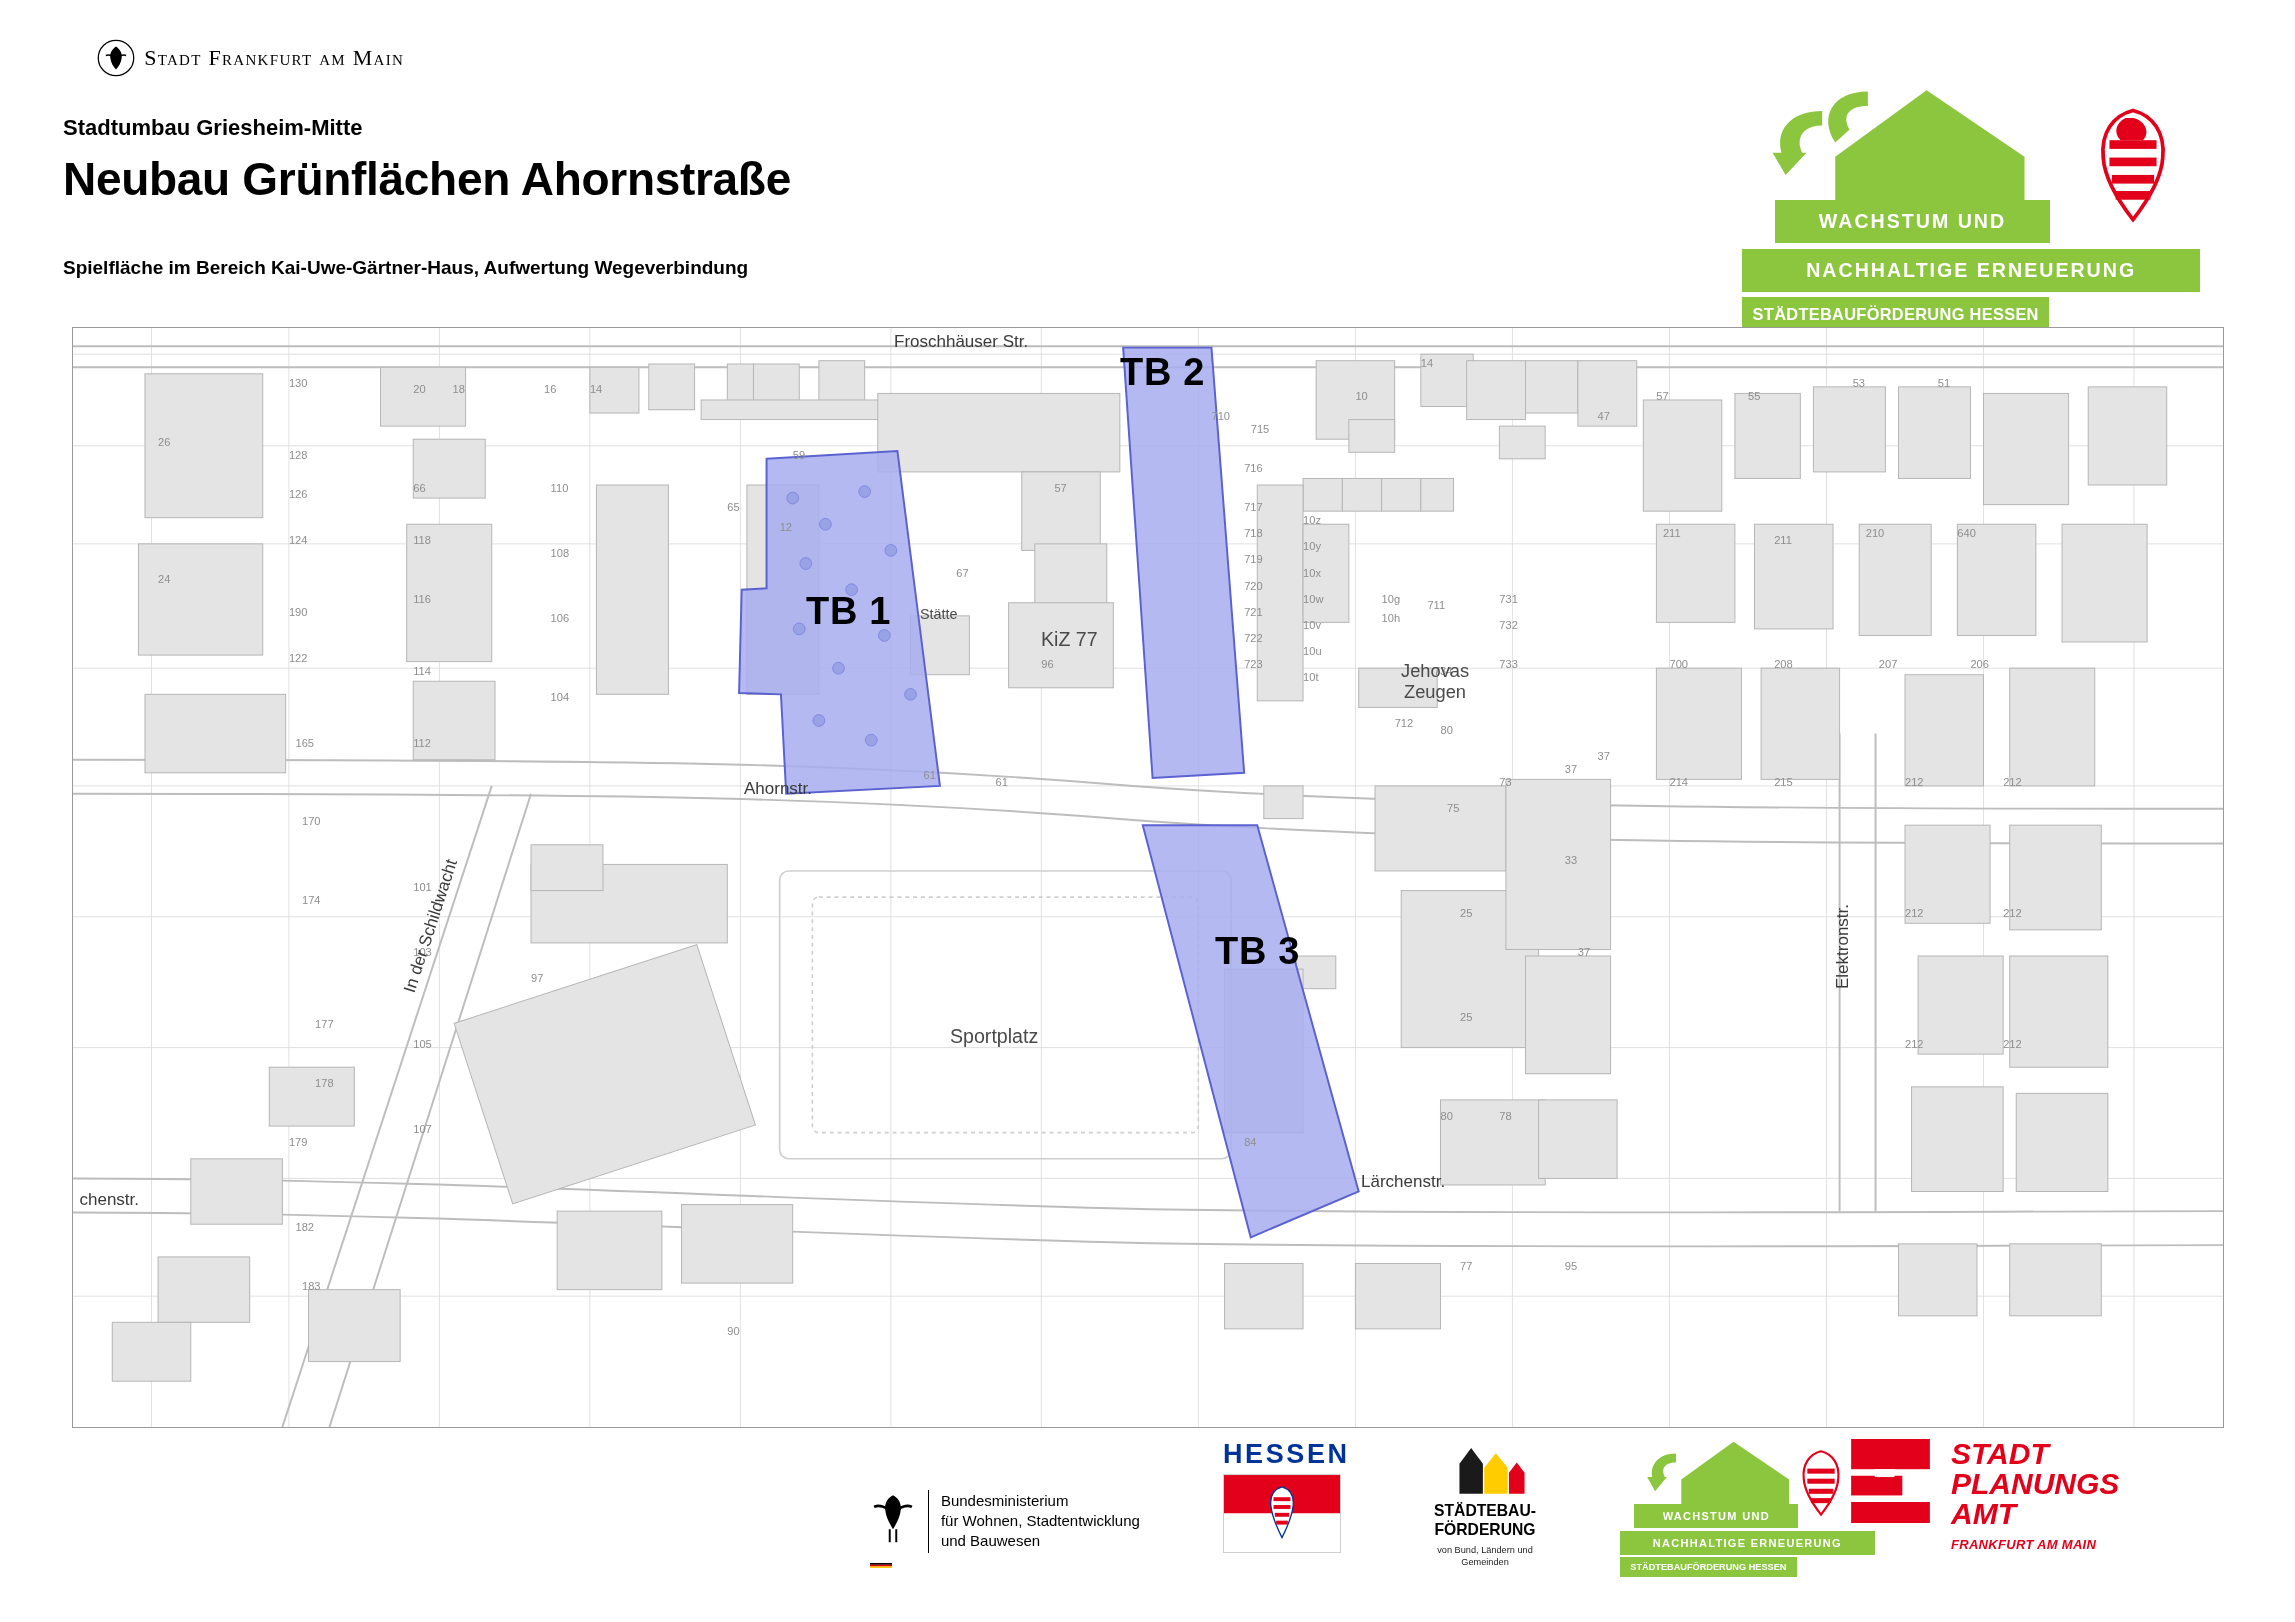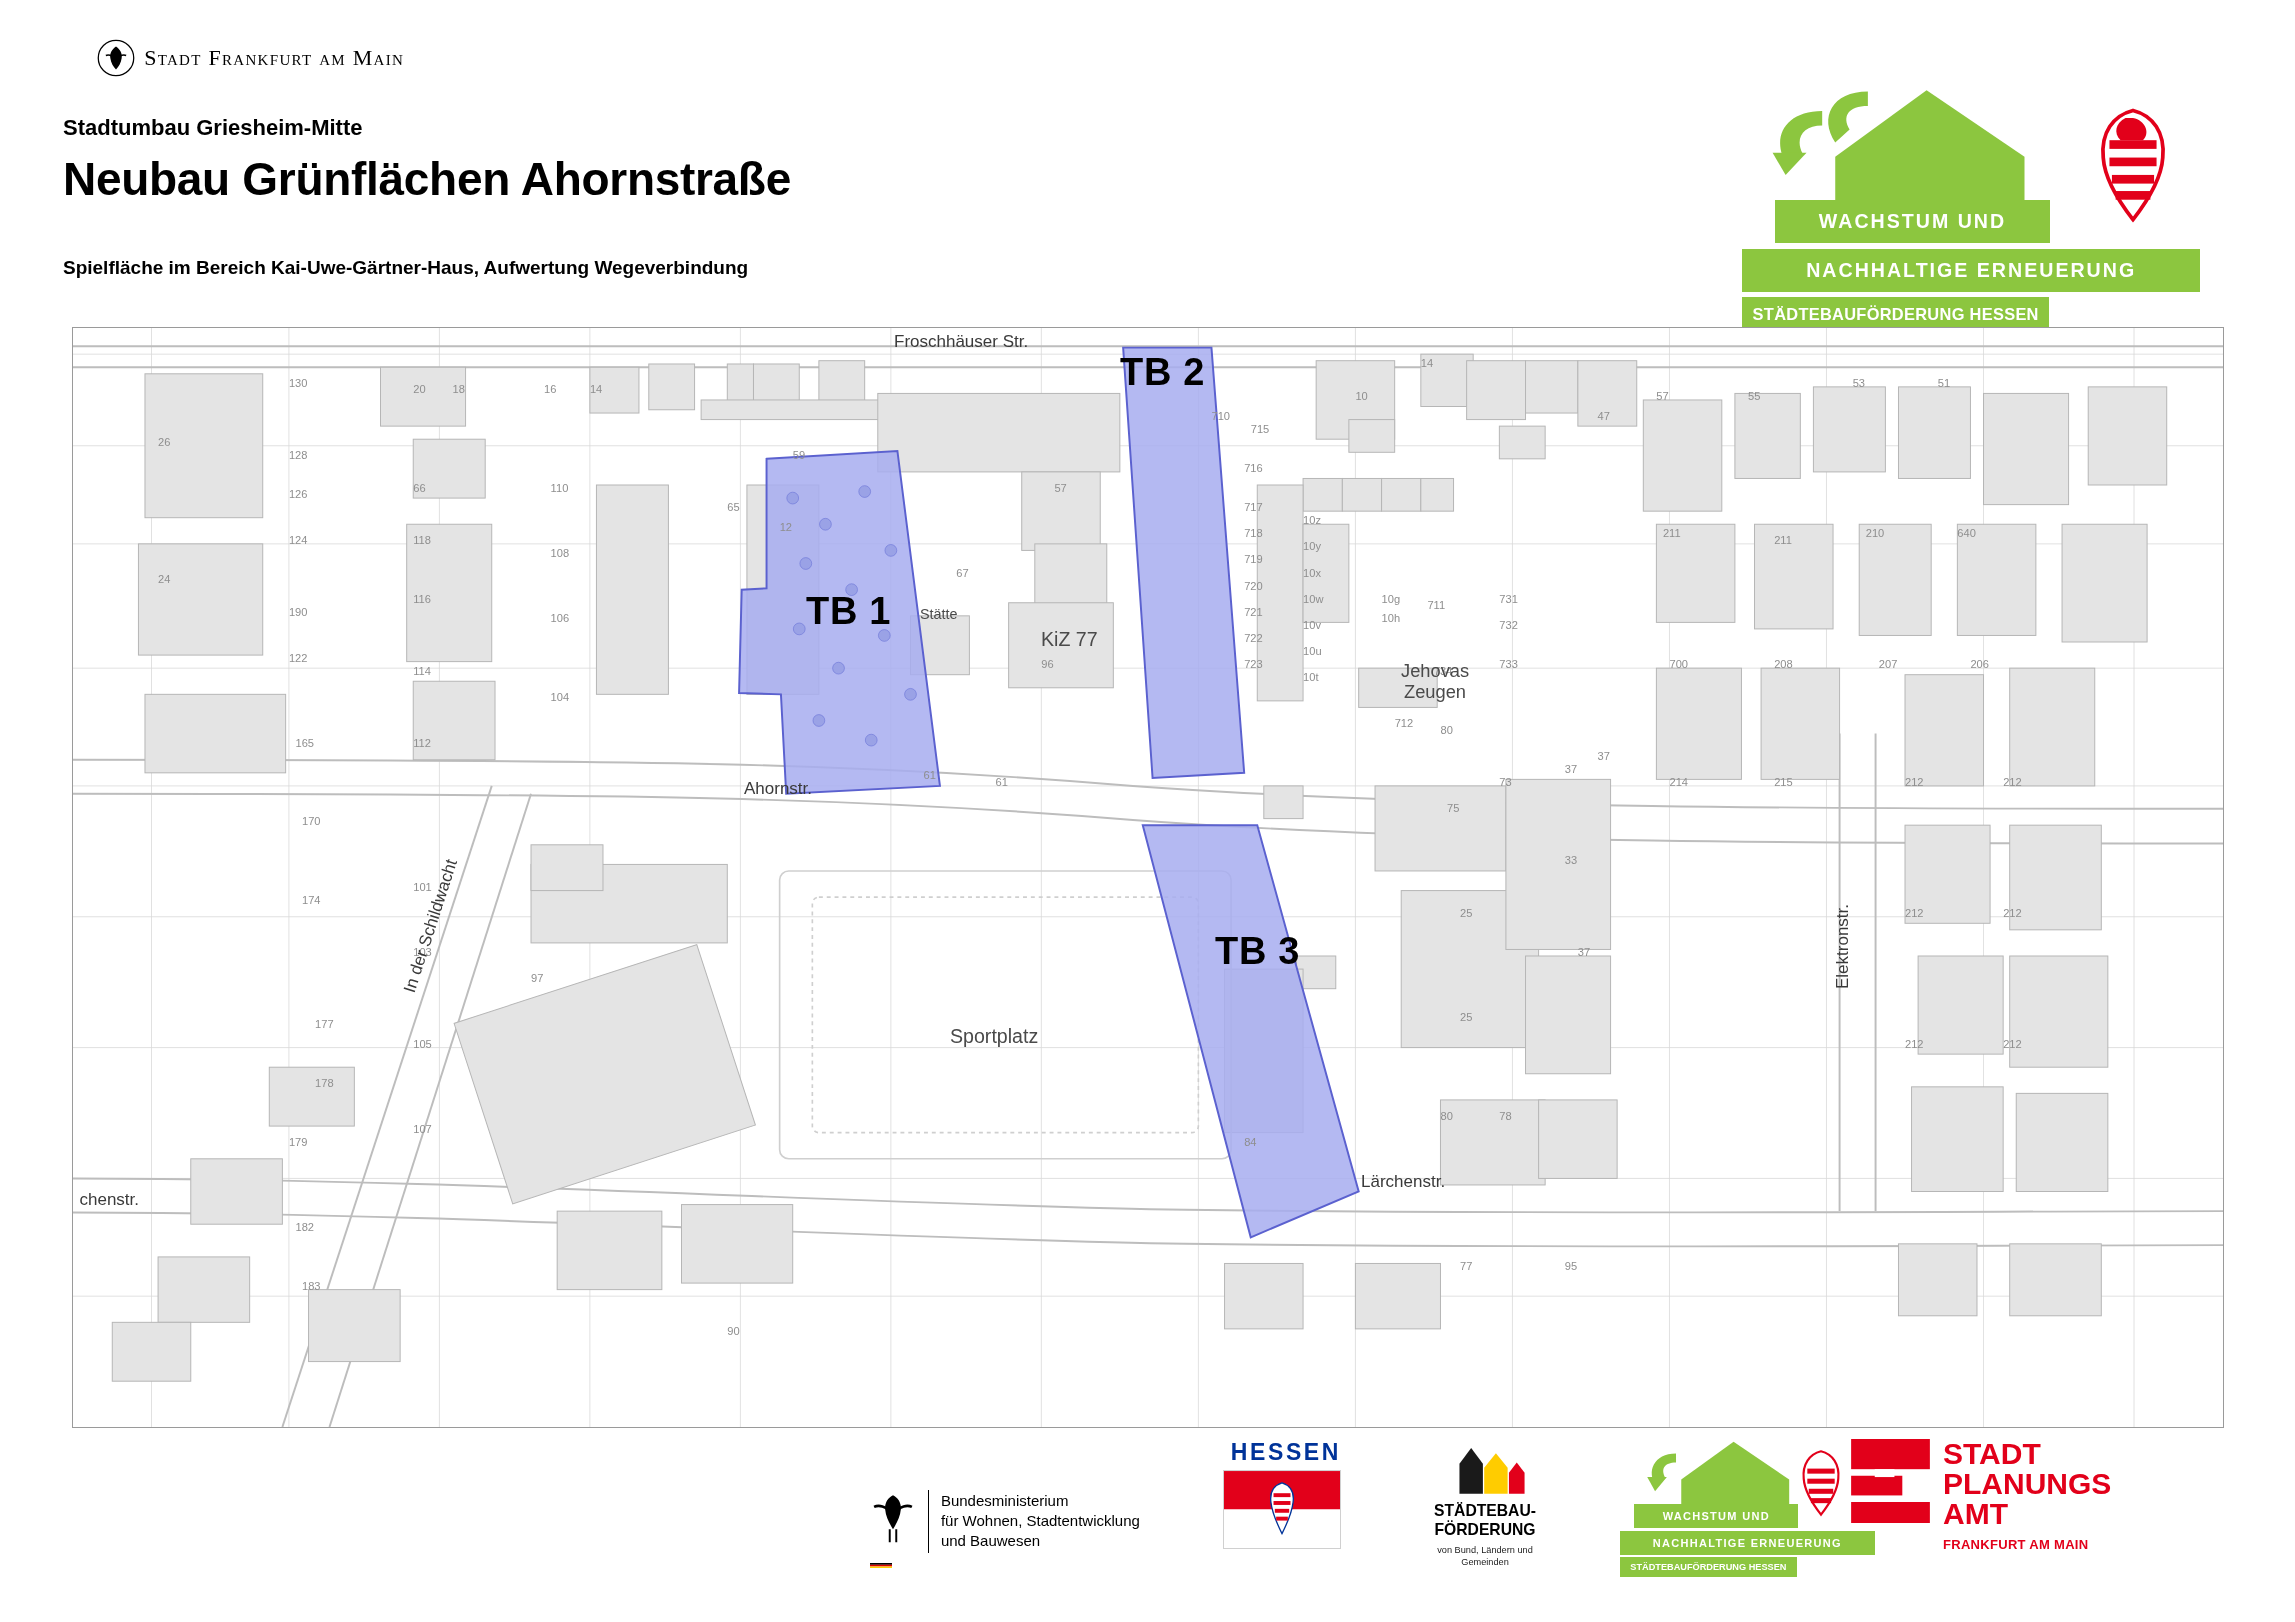--- a/index.html
+++ b/index.html
@@ -32,29 +32,29 @@
 
   
   #footer{position:absolute;left:0;top:1439px;width:2295px;height:183px;}
   .f-item{position:absolute;top:0;height:164px;}
   #f-bmwsb{left:870px;width:314px;display:flex;align-items:center;gap:11.8px;}
   #f-bmwsb .eagle{width:46px;height:60px;}
   #f-bmwsb .divider{width:1.3px;height:63px;background:#000;}
   #f-bmwsb .txt{font-size:15px;line-height:1.35;}
   #f-bmwsb .flag{position:absolute;left:0px;top:73px;width:22px;height:5.2px;}
   #f-hessen{left:1223px;width:118px;text-align:center;}
-  #f-hessen .hlabel{font-size:23px;font-weight:bold;letter-spacing:2.6px;color:#003399;text-align:right;}
+  #f-hessen .hlabel{font-size:27px;font-weight:bold;letter-spacing:2.6px;color:#003399;text-align:right;}
   #f-hessen .flagbox{margin-top:3.9px;width:116px;height:77px;border:0.7px solid #d0d0d0;}
   #f-staedtebau{left:1400px;width:170px;text-align:center;}
   #f-staedtebau .house{width:79px;height:56px;margin:0 auto;}
   #f-staedtebau .t1{font-size:15.7px;font-weight:bold;margin-top:5.2px;line-height:1.2;}
   #f-staedtebau .t2{font-size:9.2px;margin-top:5.2px;line-height:1.25;color:#222;}
   #f-wachstum{left:1616px;width:262px;}
   #f-wachstum .band{background:#8cc63f;color:#fff;font-weight:bold;display:flex;align-items:center;justify-content:center;}
-  #f-spa{left:1851px;width:340px;display:flex;align-items:flex-start;gap:13px;}
+  #f-spa{left:1851px;width:340px;display:flex;align-items:flex-start;gap:21px;font-style:italic;}
   #f-spa .mark{width:79px;height:84px;}
   #f-spa .sp-text{color:#e2001a;font-size:30px;font-weight:bold;line-height:1.0;letter-spacing:0px;}
   #f-spa .sp-sub{color:#e2001a;font-size:13px;font-weight:bold;margin-top:7.9px;letter-spacing:0.3px;}
 </style>
 </head>
 <body>
 
 <div id="header">
 
   <div id="city-logo">

